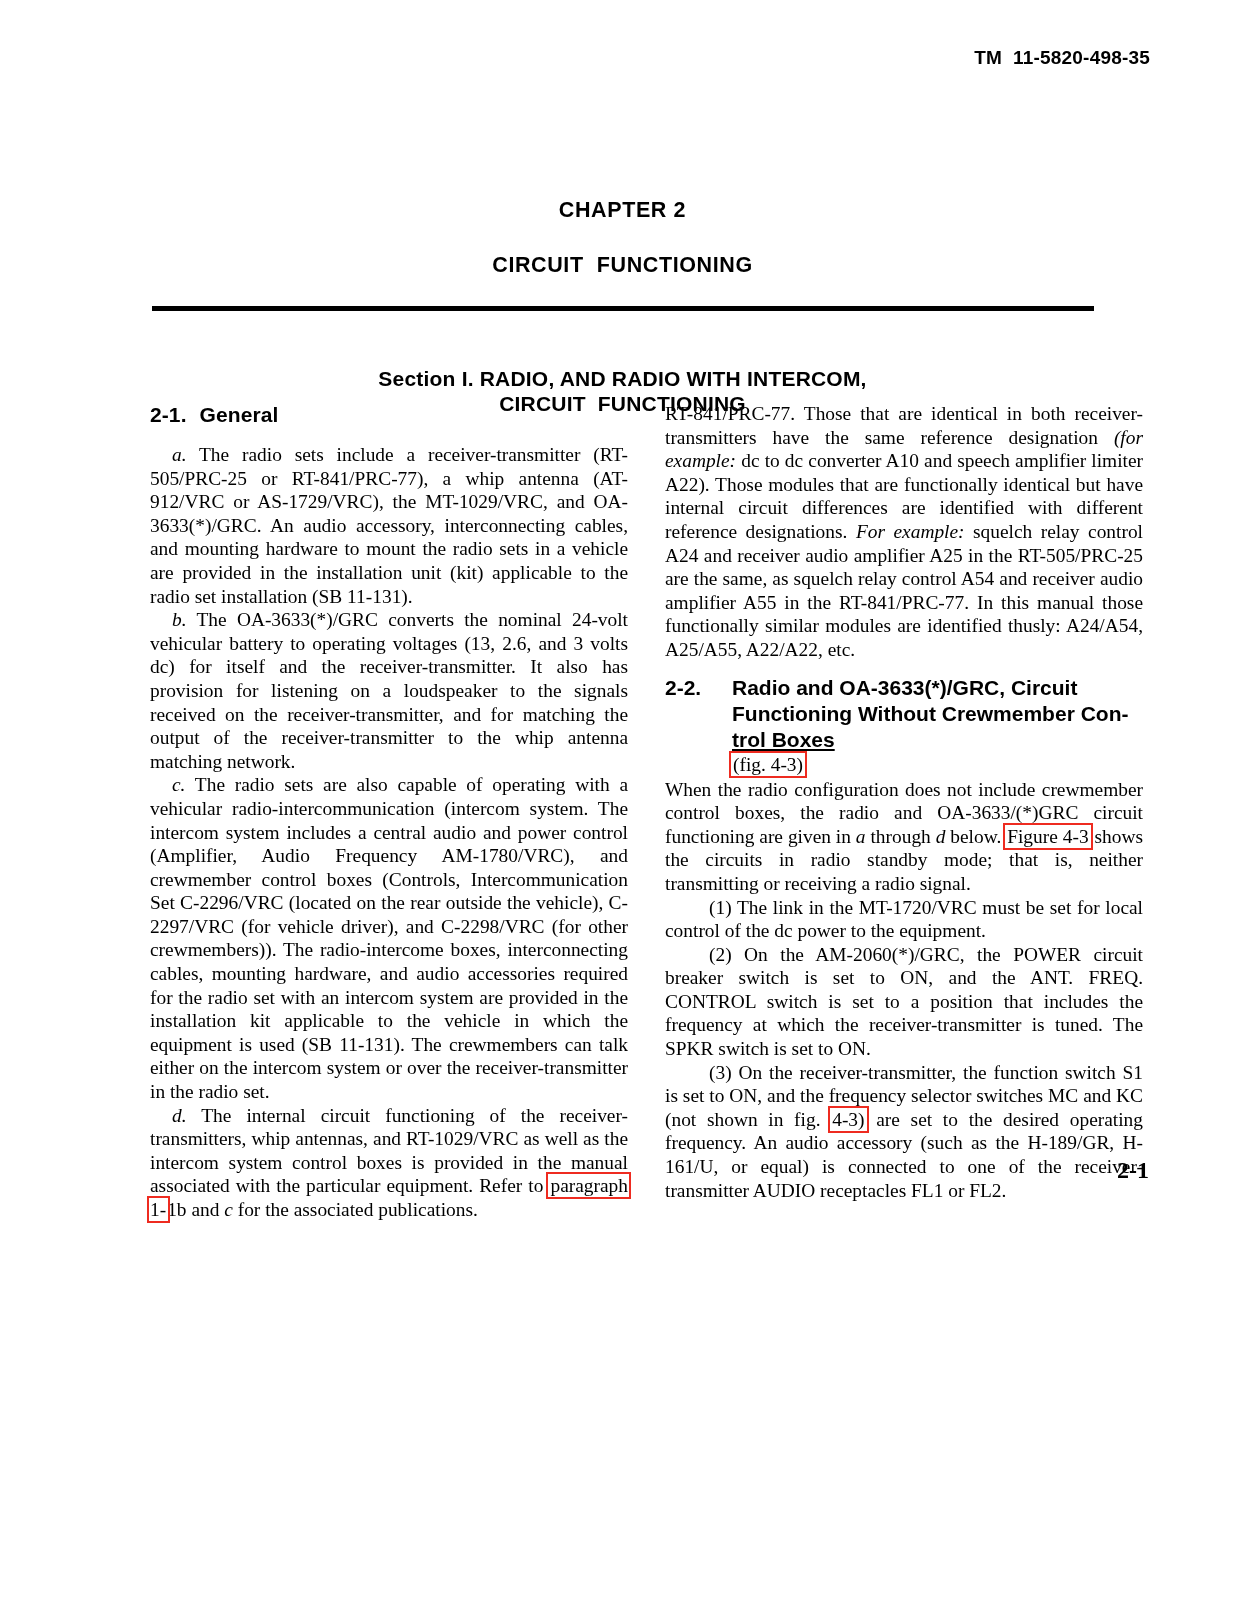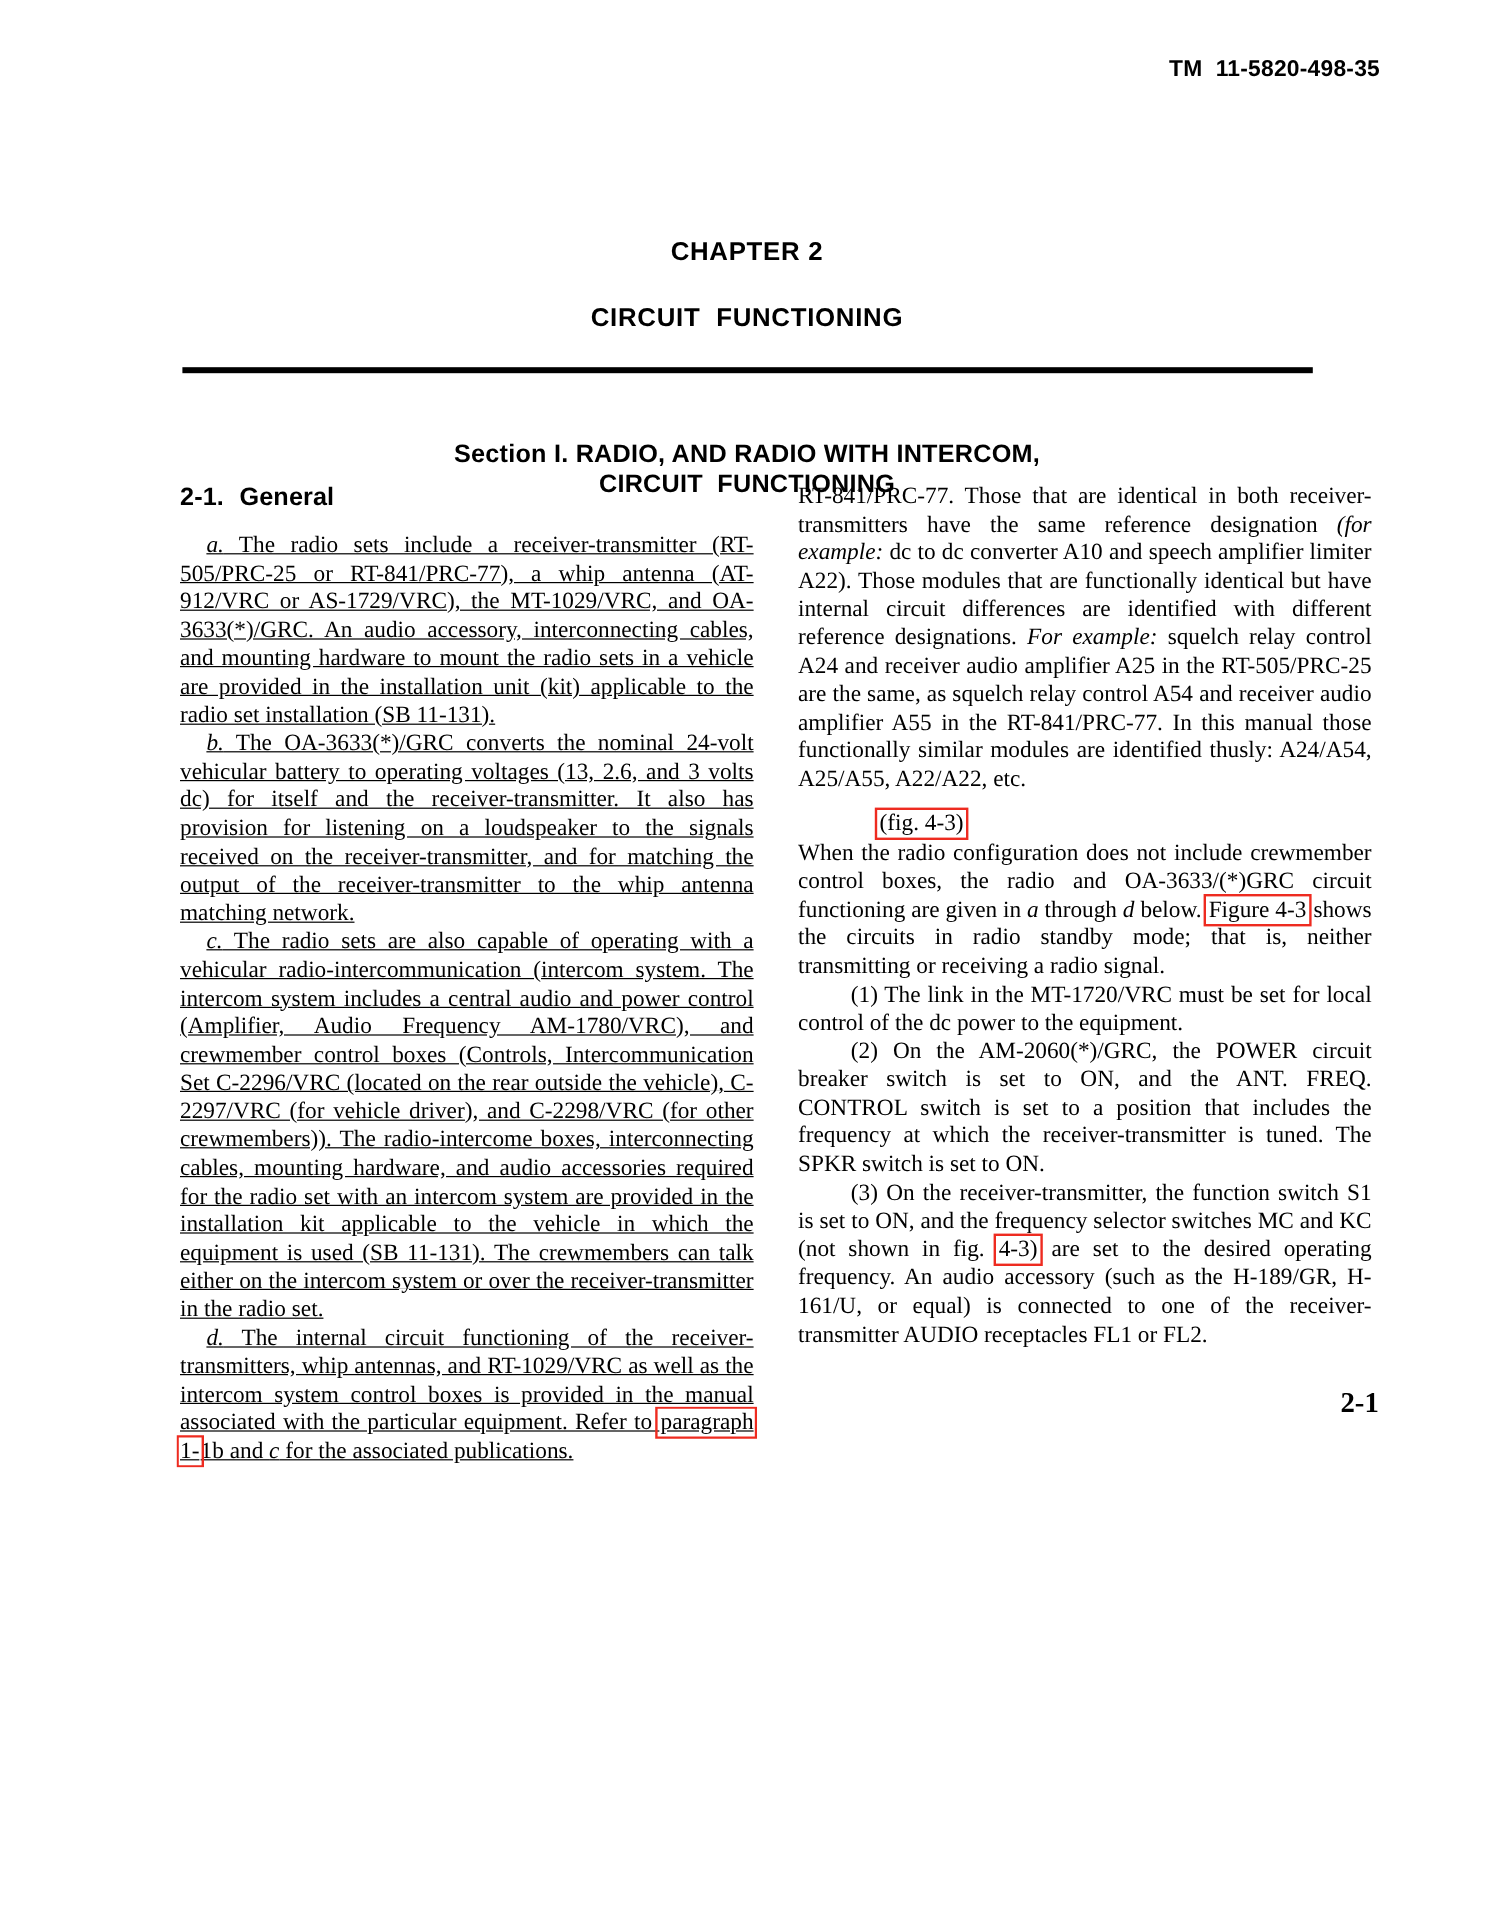--- a/index.html
+++ b/index.html
@@ -97,21 +97,21 @@
   .col-right { left: 515px; }
 
   p {
     margin: 0;
     font-size: 19.4px;
     line-height: 23.6px;
     text-align: justify;
     text-justify: inter-word;
     hyphens: none;
   }
-  p.indent { text-indent: 22px; text-decoration: underline; }
+  p.indent { text-indent: 22px; }
   p.hang   { text-indent: 0; }
   p.sub    { text-indent: 44px; }
 
   h3.para-head {
     margin: 0 0 16px 0;
     font-family: "Liberation Sans", "DejaVu Sans", sans-serif;
     font-weight: bold;
     font-size: 21px;
     line-height: 25px;
     letter-spacing: 0.1px;
@@ -191,20 +191,25 @@
       <p class="indent"><span class="it">d.</span><span> The internal circuit functioning of the receiver-transmitters, whip antennas, and RT-1029/VRC as well as the intercom system control boxes is provided in the manual associated with the particular equipment. Refer to </span><span class="linkbox">paragraph 1-</span><span>1b and </span><span class="it">c</span><span> for the associated publications.</span></p>
 
     </div>
 
     <div class="col col-right">
 
       <p class="hang"><span>RT-841/PRC-77. Those that are identical in both receiver-transmitters have the same reference designation </span><span class="it">(for example:</span><span> dc to dc converter A10 and speech amplifier limiter A22). Those modules that are functionally identical but have internal circuit differences are identified with different reference designations. </span><span class="it">For example:</span><span> squelch relay control A24 and receiver audio amplifier A25 in the RT-505/PRC-25 are the same, as squelch relay control A54 and receiver audio amplifier A55 in the RT-841/PRC-77. In this manual those functionally similar modules are identified thusly: A24/A54, A25/A55, A22/A22, etc.</span></p>
 
       <div class="spacer-sm"></div>
 
+      <div class="head-2-2">
+        <span class="num">2-2.</span><span>Radio and OA-3633(*)/GRC, Circuit</span>
+        <span>Functioning Without Crewmember Con-</span>
+        <span class="underline-last">trol Boxes</span>
+      </div>
 
       <div style="padding-left:67px;font-family:'Liberation Serif',serif;font-size:19.4px;line-height:23px;"><span class="linkbox">(fig.  4-3)</span></div>
 
       <p class="hang" style="margin-top:2px;"><span>When the radio configuration does not include crewmember control boxes,  the radio and OA-3633/(*)GRC circuit functioning are given in </span><span class="it">a</span><span> through </span><span class="it">d</span><span> below. </span><span class="linkbox">Figure 4-3</span><span> shows the circuits in radio standby mode; that is, neither transmitting or receiving a radio signal.</span></p>
 
 
       <p class="sub"><span>(1)</span><span> The link in the MT-1720/VRC must be set for local control of the dc power to the equipment.</span></p>
 
       <p class="sub"><span>(2)</span><span> On the AM-2060(*)/GRC, the POWER circuit breaker switch is set to ON, and the ANT. FREQ. CONTROL switch is set to a position that includes the frequency at which the receiver-transmitter is tuned. The SPKR switch is set to ON.</span></p>
 

